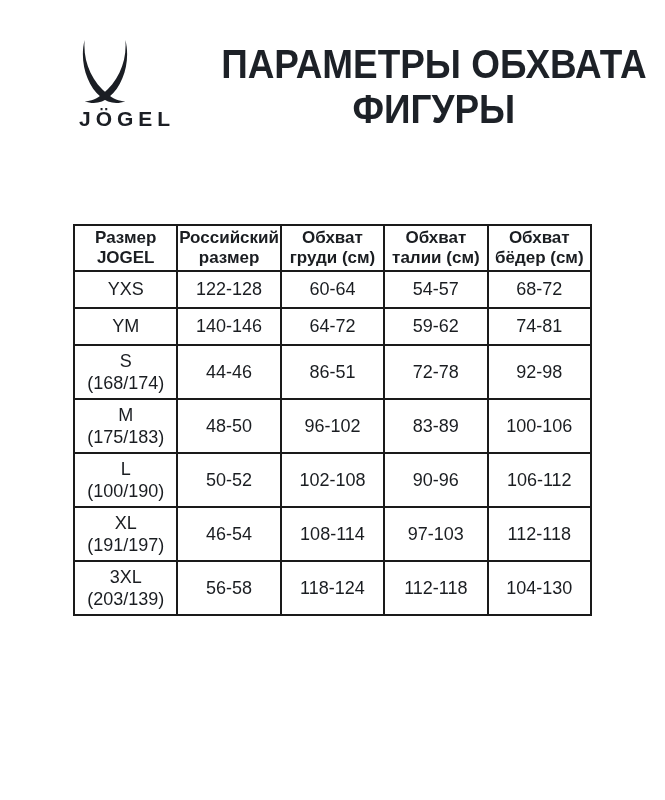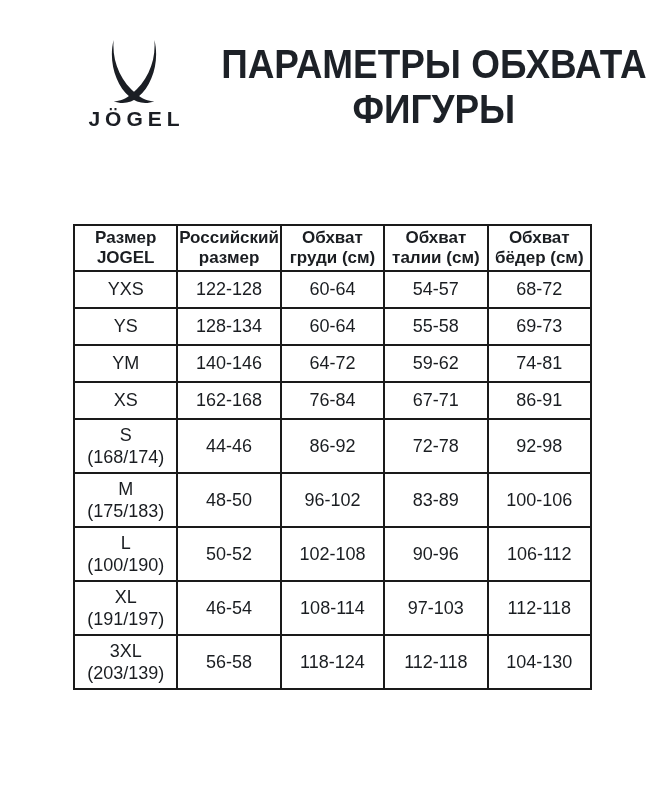--- a/index.html
+++ b/index.html
@@ -20,21 +20,21 @@
   .header {
     display: flex;
     align-items: flex-start;
     padding-top: 28px;
   }
   .logo {
     width: 120px;
     margin-left: 74px;
     display: flex;
     flex-direction: column;
-    align-items: center;
+    align-items: flex-start;
     flex: 0 0 auto;
   }
   .logo-mark { display: block; margin-top: 12px; }
   .logo-mark path { fill: #1b1e24; }
   .logo-text {
     margin-top: 3px;
     font-size: 21px;
     font-weight: bold;
     letter-spacing: 5px;
     padding-left: 5px; 
@@ -136,61 +136,41 @@
         <td>
           <span class="size-label">YXS</span>
 
         </td>
         <td>122-128</td>
         <td>60-64</td>
         <td>54-57</td>
         <td>68-72</td>
       </tr>
 
-      <tr class="r-single">
-        <td>
-          <span class="size-label">YS</span>
-
-        </td>
-        <td>128-134</td>
-        <td>60-64</td>
-        <td>55-58</td>
-        <td>69-73</td>
-      </tr>
 
       <tr class="r-single">
         <td>
           <span class="size-label">YM</span>
 
         </td>
         <td>140-146</td>
         <td>64-72</td>
         <td>59-62</td>
         <td>74-81</td>
       </tr>
 
 
-      <tr class="r-single">
-        <td>
-          <span class="size-label">XS</span>
-
-        </td>
-        <td>162-168</td>
-        <td>76-84</td>
-        <td>67-71</td>
-        <td>86-91</td>
-      </tr>
 
       <tr class="r-double">
         <td>
           <span class="size-label">S</span>
           <span class="size-note">(168/174)</span>
         </td>
         <td>44-46</td>
-        <td>86-92</td>
+        <td>86-51</td>
         <td>72-78</td>
         <td>92-98</td>
       </tr>
 
       <tr class="r-double">
         <td>
           <span class="size-label">M</span>
           <span class="size-note">(175/183)</span>
         </td>
         <td>48-50</td>

